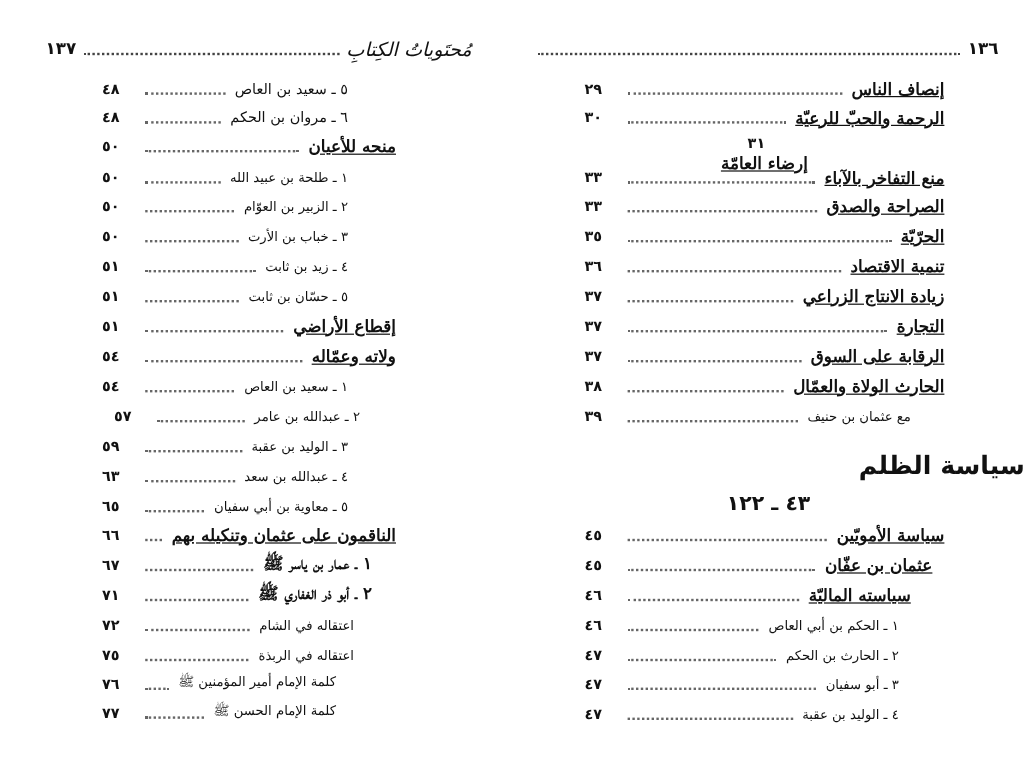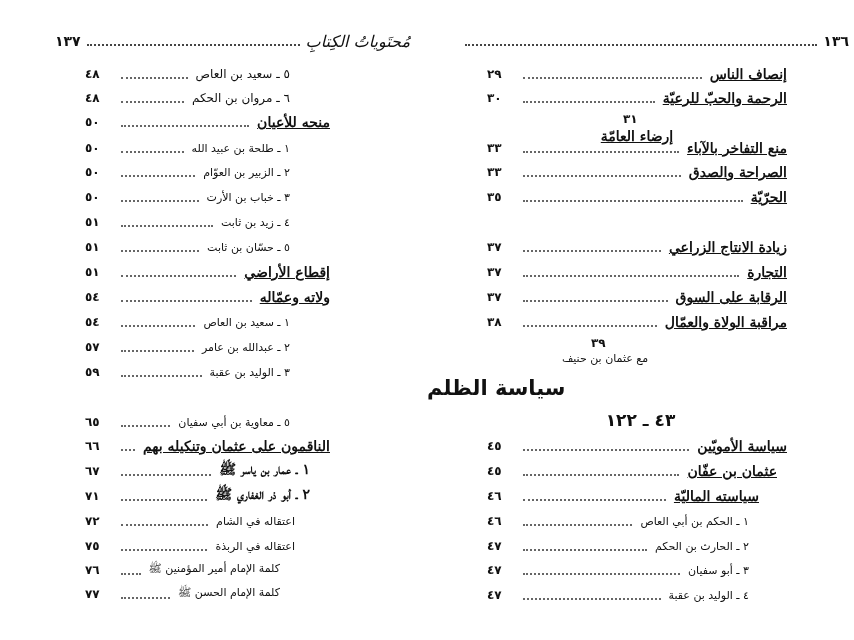--- a/index.html
+++ b/index.html
@@ -23,21 +23,20 @@
     .page-left { left: 0; width: 427px; }
     .page-right { left: 427px; width: 427px; }
 
     .running-header {
       position: absolute;
       top: 30px;
       height: 22px;
       display: flex;
       align-items: center;
       direction: ltr;
-      margin-left: 17px;
     }
     .page-left .running-header { left: 38px; width: 355px; }
     .page-right .running-header { left: 15px; width: 390px; }
 
     .hdr-num {
       font-size: 14px;
       font-weight: bold;
       white-space: nowrap;
     }
     .hdr-dots {
@@ -89,21 +88,21 @@
     }
     .lvl-1 .toc-label { font-family: "DejaVu Serif", serif; font-weight: bold; font-size: 14px; text-decoration: underline; }
     .lvl-2 .toc-label { font-family: "DejaVu Sans", sans-serif; font-size: 12px; }
     .lvl-2b .toc-label { font-family: "DejaVu Serif", serif; font-weight: bold; font-size: 14px; }
     .lvl-3 .toc-label { font-family: "DejaVu Sans", sans-serif; font-size: 11px; }
 
     .section-title {
       position: absolute;
       left: 0;
       width: 427px;
-      text-align: left;
+      text-align: right;
       direction: rtl;
       font-family: "DejaVu Sans", sans-serif;
       font-weight: bold;
       font-size: 21px;
     }
     .section-range {
       position: absolute;
       left: 0;
       width: 427px;
       text-align: center;
@@ -170,29 +169,34 @@
   <div class="toc-row lvl-1" style="top:286px;left:85px;width:245px;">
     <span class="toc-num">٥٤</span>
     <span class="toc-dots"></span>
     <span class="toc-label">ولاته وعمّاله</span>
   </div>
   <div class="toc-row lvl-3" style="top:311px;left:85px;width:205px;">
     <span class="toc-num">٥٤</span>
     <span class="toc-dots"></span>
     <span class="toc-label">١ ـ سعيد بن العاص</span>
   </div>
-  <div class="toc-row lvl-3" style="top:336px;left:85px;width:205px;">
+  <div class="toc-row lvl-3" style="top:336px;left:95px;width:205px;">
     <span class="toc-num">٥٧</span>
     <span class="toc-dots"></span>
     <span class="toc-label">٢ ـ عبدالله بن عامر</span>
   </div>
   <div class="toc-row lvl-3" style="top:361px;left:85px;width:205px;">
     <span class="toc-num">٥٩</span>
     <span class="toc-dots"></span>
     <span class="toc-label">٣ ـ الوليد بن عقبة</span>
+  </div>
+  <div class="toc-row lvl-3" style="top:386px;left:85px;width:205px;">
+    <span class="toc-num">٦٣</span>
+    <span class="toc-dots"></span>
+    <span class="toc-label">٤ ـ عبدالله بن سعد</span>
   </div>
   <div class="toc-row lvl-3" style="top:411px;left:85px;width:205px;">
     <span class="toc-num">٦٥</span>
     <span class="toc-dots"></span>
     <span class="toc-label">٥ ـ معاوية بن أبي سفيان</span>
   </div>
   <div class="toc-row lvl-1" style="top:435px;left:85px;width:245px;">
     <span class="toc-num">٦٦</span>
     <span class="toc-dots"></span>
     <span class="toc-label">الناقمون على عثمان وتنكيله بهم</span>
@@ -258,41 +262,46 @@
   <div class="toc-row lvl-1" style="top:161px;left:60px;width:300px;">
     <span class="toc-num">٣٣</span>
     <span class="toc-dots"></span>
     <span class="toc-label">الصراحة والصدق</span>
   </div>
   <div class="toc-row lvl-1" style="top:186px;left:60px;width:300px;">
     <span class="toc-num">٣٥</span>
     <span class="toc-dots"></span>
     <span class="toc-label">الحرّيّة</span>
   </div>
+  <div class="toc-row lvl-1" style="top:211px;left:60px;width:300px;">
+    <span class="toc-num">٣٦</span>
+    <span class="toc-dots"></span>
+    <span class="toc-label">تنمية الاقتصاد</span>
+  </div>
   <div class="toc-row lvl-1" style="top:236px;left:60px;width:300px;">
     <span class="toc-num">٣٧</span>
     <span class="toc-dots"></span>
     <span class="toc-label">زيادة الانتاج الزراعي</span>
   </div>
   <div class="toc-row lvl-1" style="top:261px;left:60px;width:300px;">
     <span class="toc-num">٣٧</span>
     <span class="toc-dots"></span>
     <span class="toc-label">التجارة</span>
   </div>
   <div class="toc-row lvl-1" style="top:286px;left:60px;width:300px;">
     <span class="toc-num">٣٧</span>
     <span class="toc-dots"></span>
     <span class="toc-label">الرقابة على السوق</span>
   </div>
   <div class="toc-row lvl-1" style="top:311px;left:60px;width:300px;">
     <span class="toc-num">٣٨</span>
     <span class="toc-dots"></span>
-    <span class="toc-label">مراقبة الولاة والعمّال</span>
-  </div>
-  <div class="toc-row lvl-3" style="top:336px;left:42px;width:272px;flex-direction:column;">
+    <span class="toc-label">الحارث الولاة والعمّال</span>
+  </div>
+  <div class="toc-row lvl-3" style="top:336px;left:60px;width:272px;">
     <span class="toc-num">٣٩</span>
     <span class="toc-dots"></span>
     <span class="toc-label">مع عثمان بن حنيف</span>
   </div>
 
   <div class="section-title" style="top:376px;">سياسة الظلم</div>
   <div class="section-range" style="top:410px;">٤٣ ـ ١٢٢</div>
 
   <div class="toc-row lvl-1" style="top:435px;left:60px;width:300px;">
     <span class="toc-num">٤٥</span>

